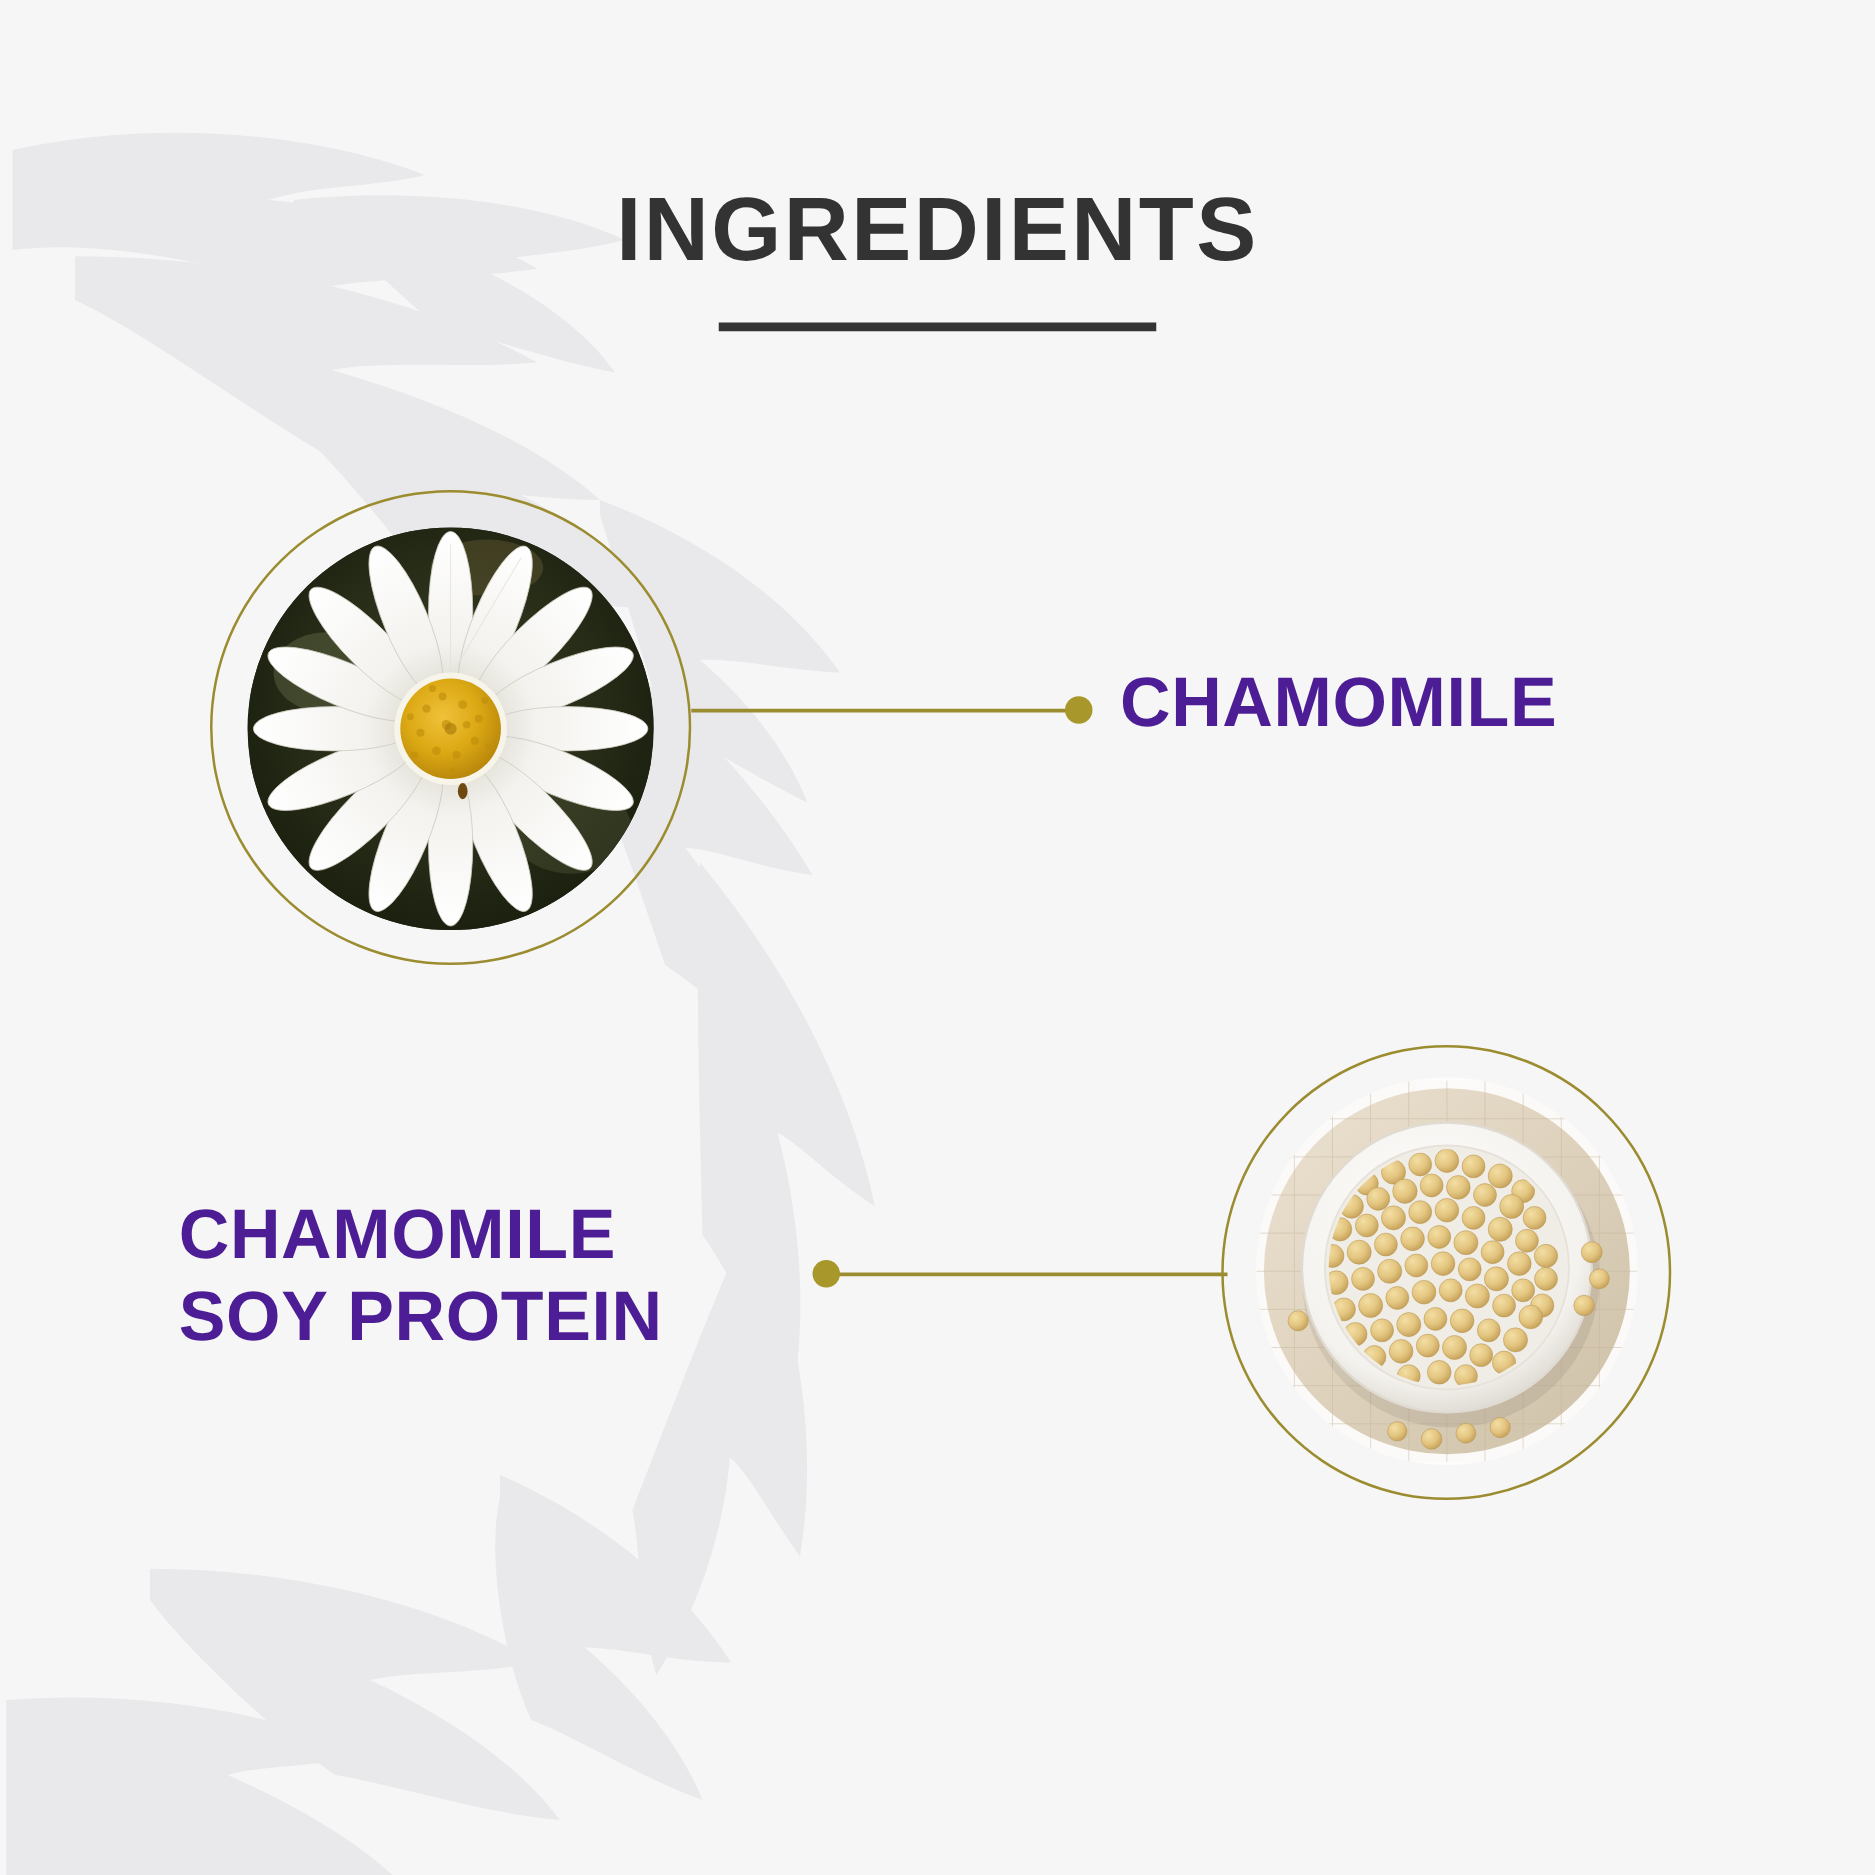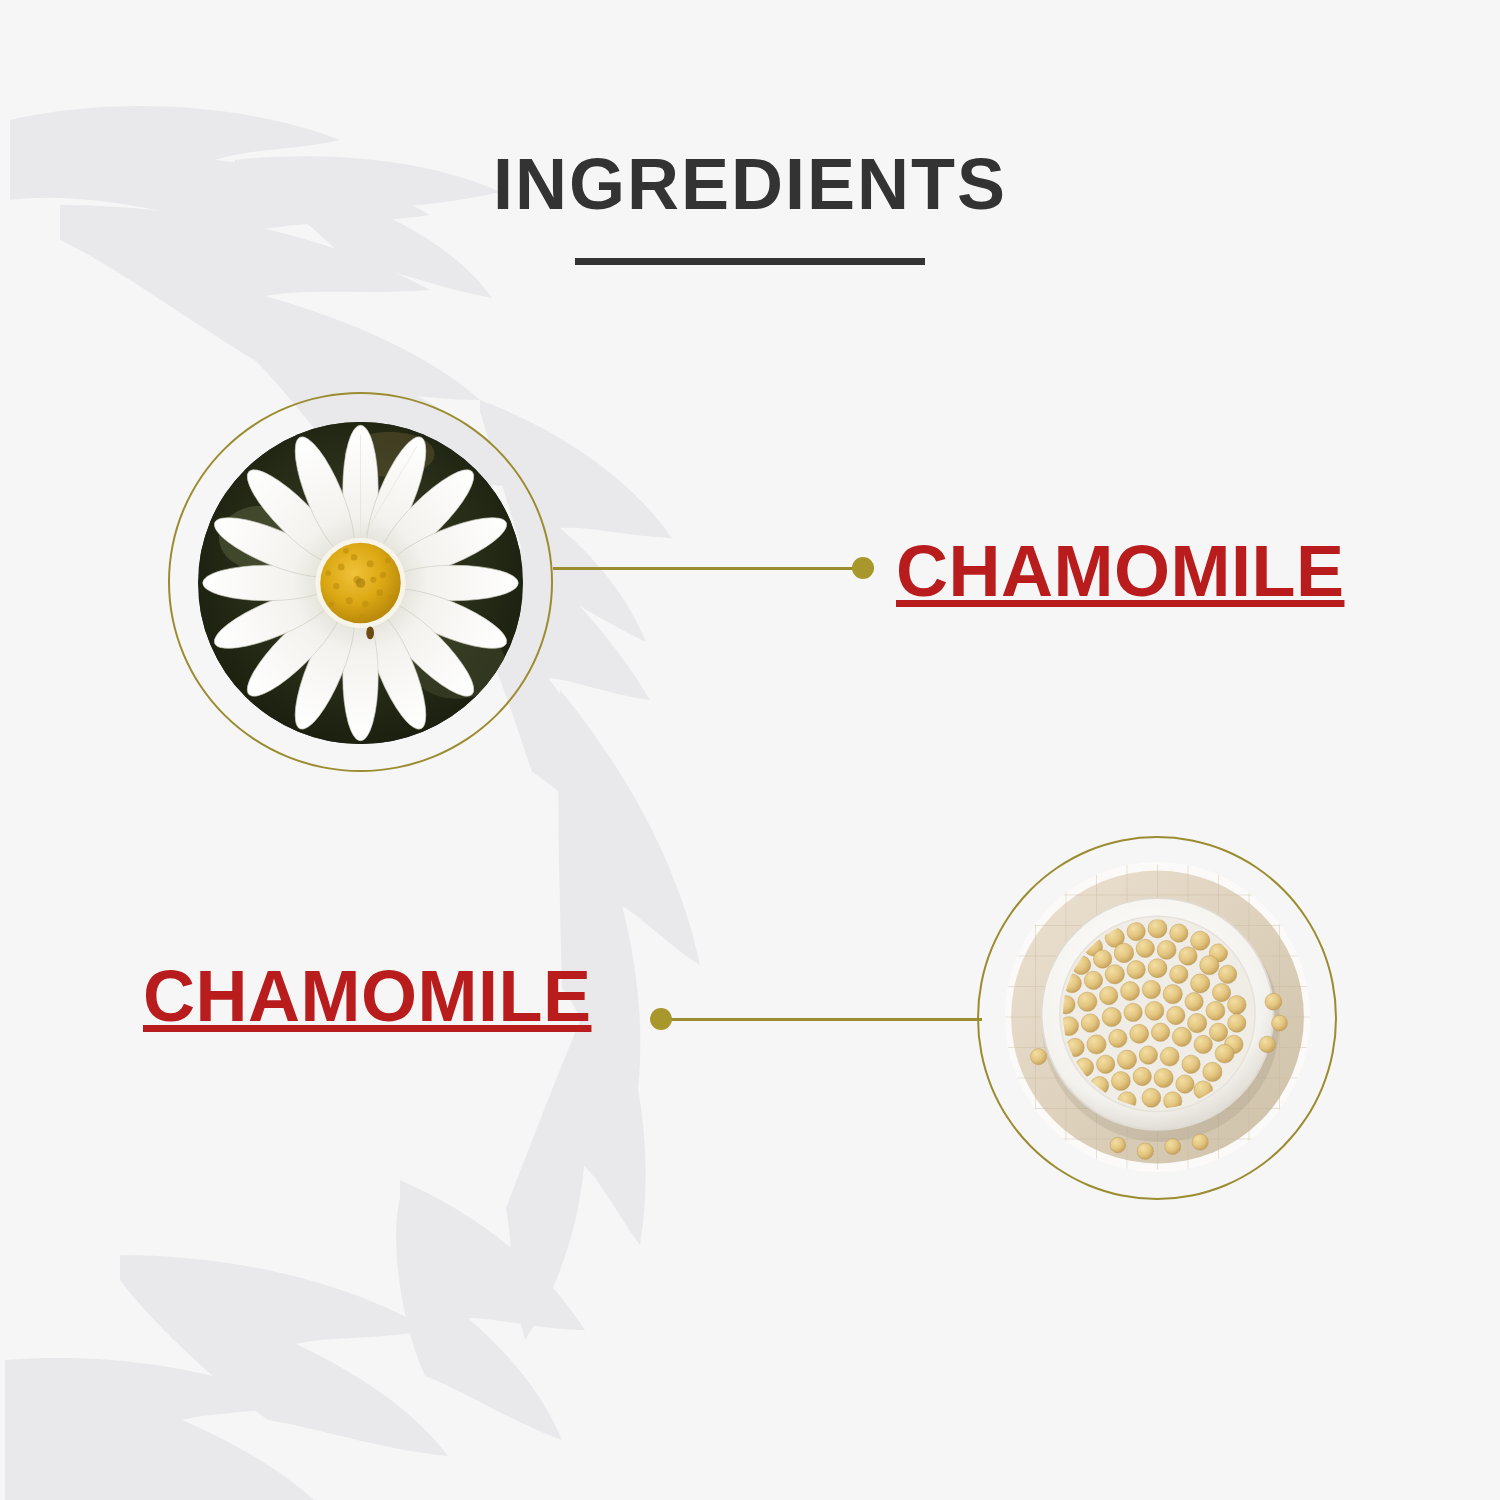--- a/index.html
+++ b/index.html
@@ -118,28 +118,27 @@
     border-radius: 50%;
     background: #a8972a;
     z-index: 3;
   }
   .dot-chamomile { left: 852px; top: 557px; }
   .dot-soy       { left: 650px; top: 1008px; }
 
   
   .label {
     position: absolute;
-    font-size: 72px;
+    font-size: 56px;
     font-weight: bold;
-    color: #b91c1c;
+    color: #4c1d95;
     line-height: 1.18;
     letter-spacing: 0.5px;
     z-index: 5;
     white-space: pre-line;
-    text-decoration: underline;
   }
   .label-chamomile {
     left: 896px;
     top: 529px;
   }
   .label-soy {
     left: 143px;
     top: 954px;
   }
 </style>
@@ -398,15 +397,15 @@
           <circle cx="110" cy="185" r="5.2"></circle>
         <circle cx="128" cy="182" r="5.3"></circle>
           <circle cx="74" cy="184" r="5.1"></circle>
       </g>
       <circle cx="100" cy="98" r="64" fill="none" stroke="#e6e2da" stroke-width="1"></circle>
     </svg>
   </div>
 
   <div class="leader leader-soy"></div>
   <div class="leader-dot dot-soy"></div>
-  <div class="label label-soy"><span>CHAMOMILE</span><br></div>
+  <div class="label label-soy"><span>CHAMOMILE</span><br><span>SOY PROTEIN</span></div>
 
 </div>
 
 </body></html>

